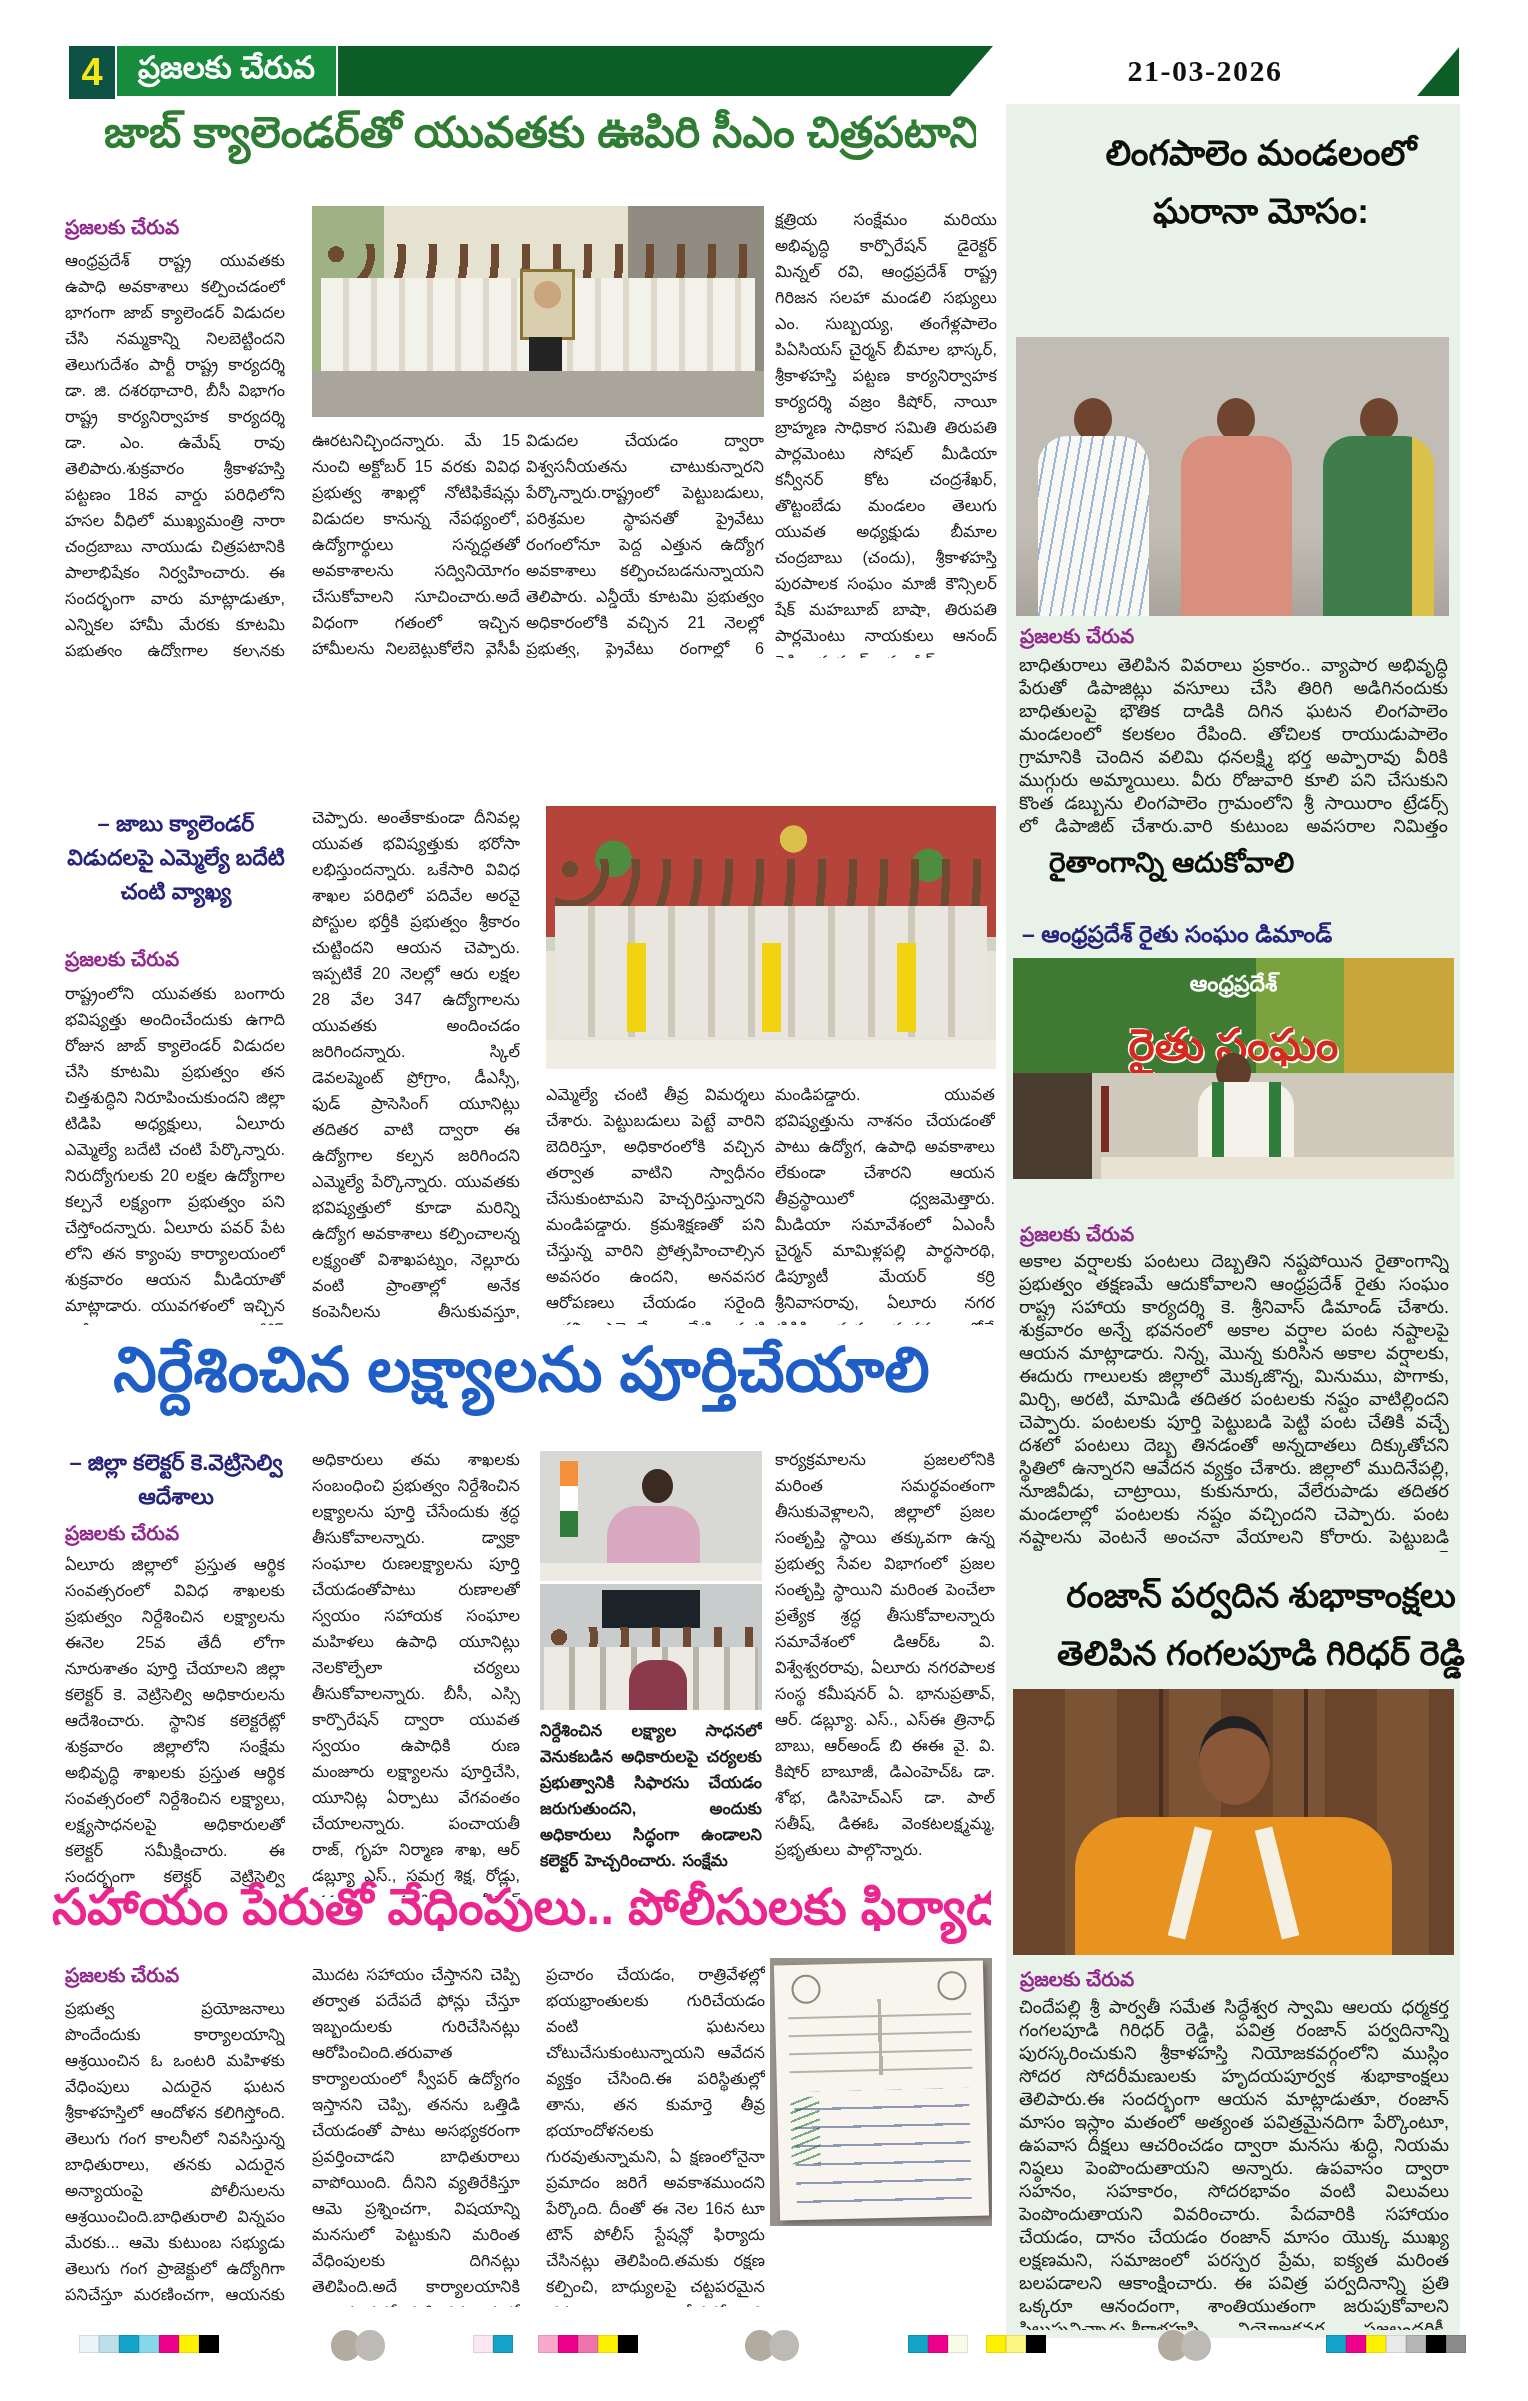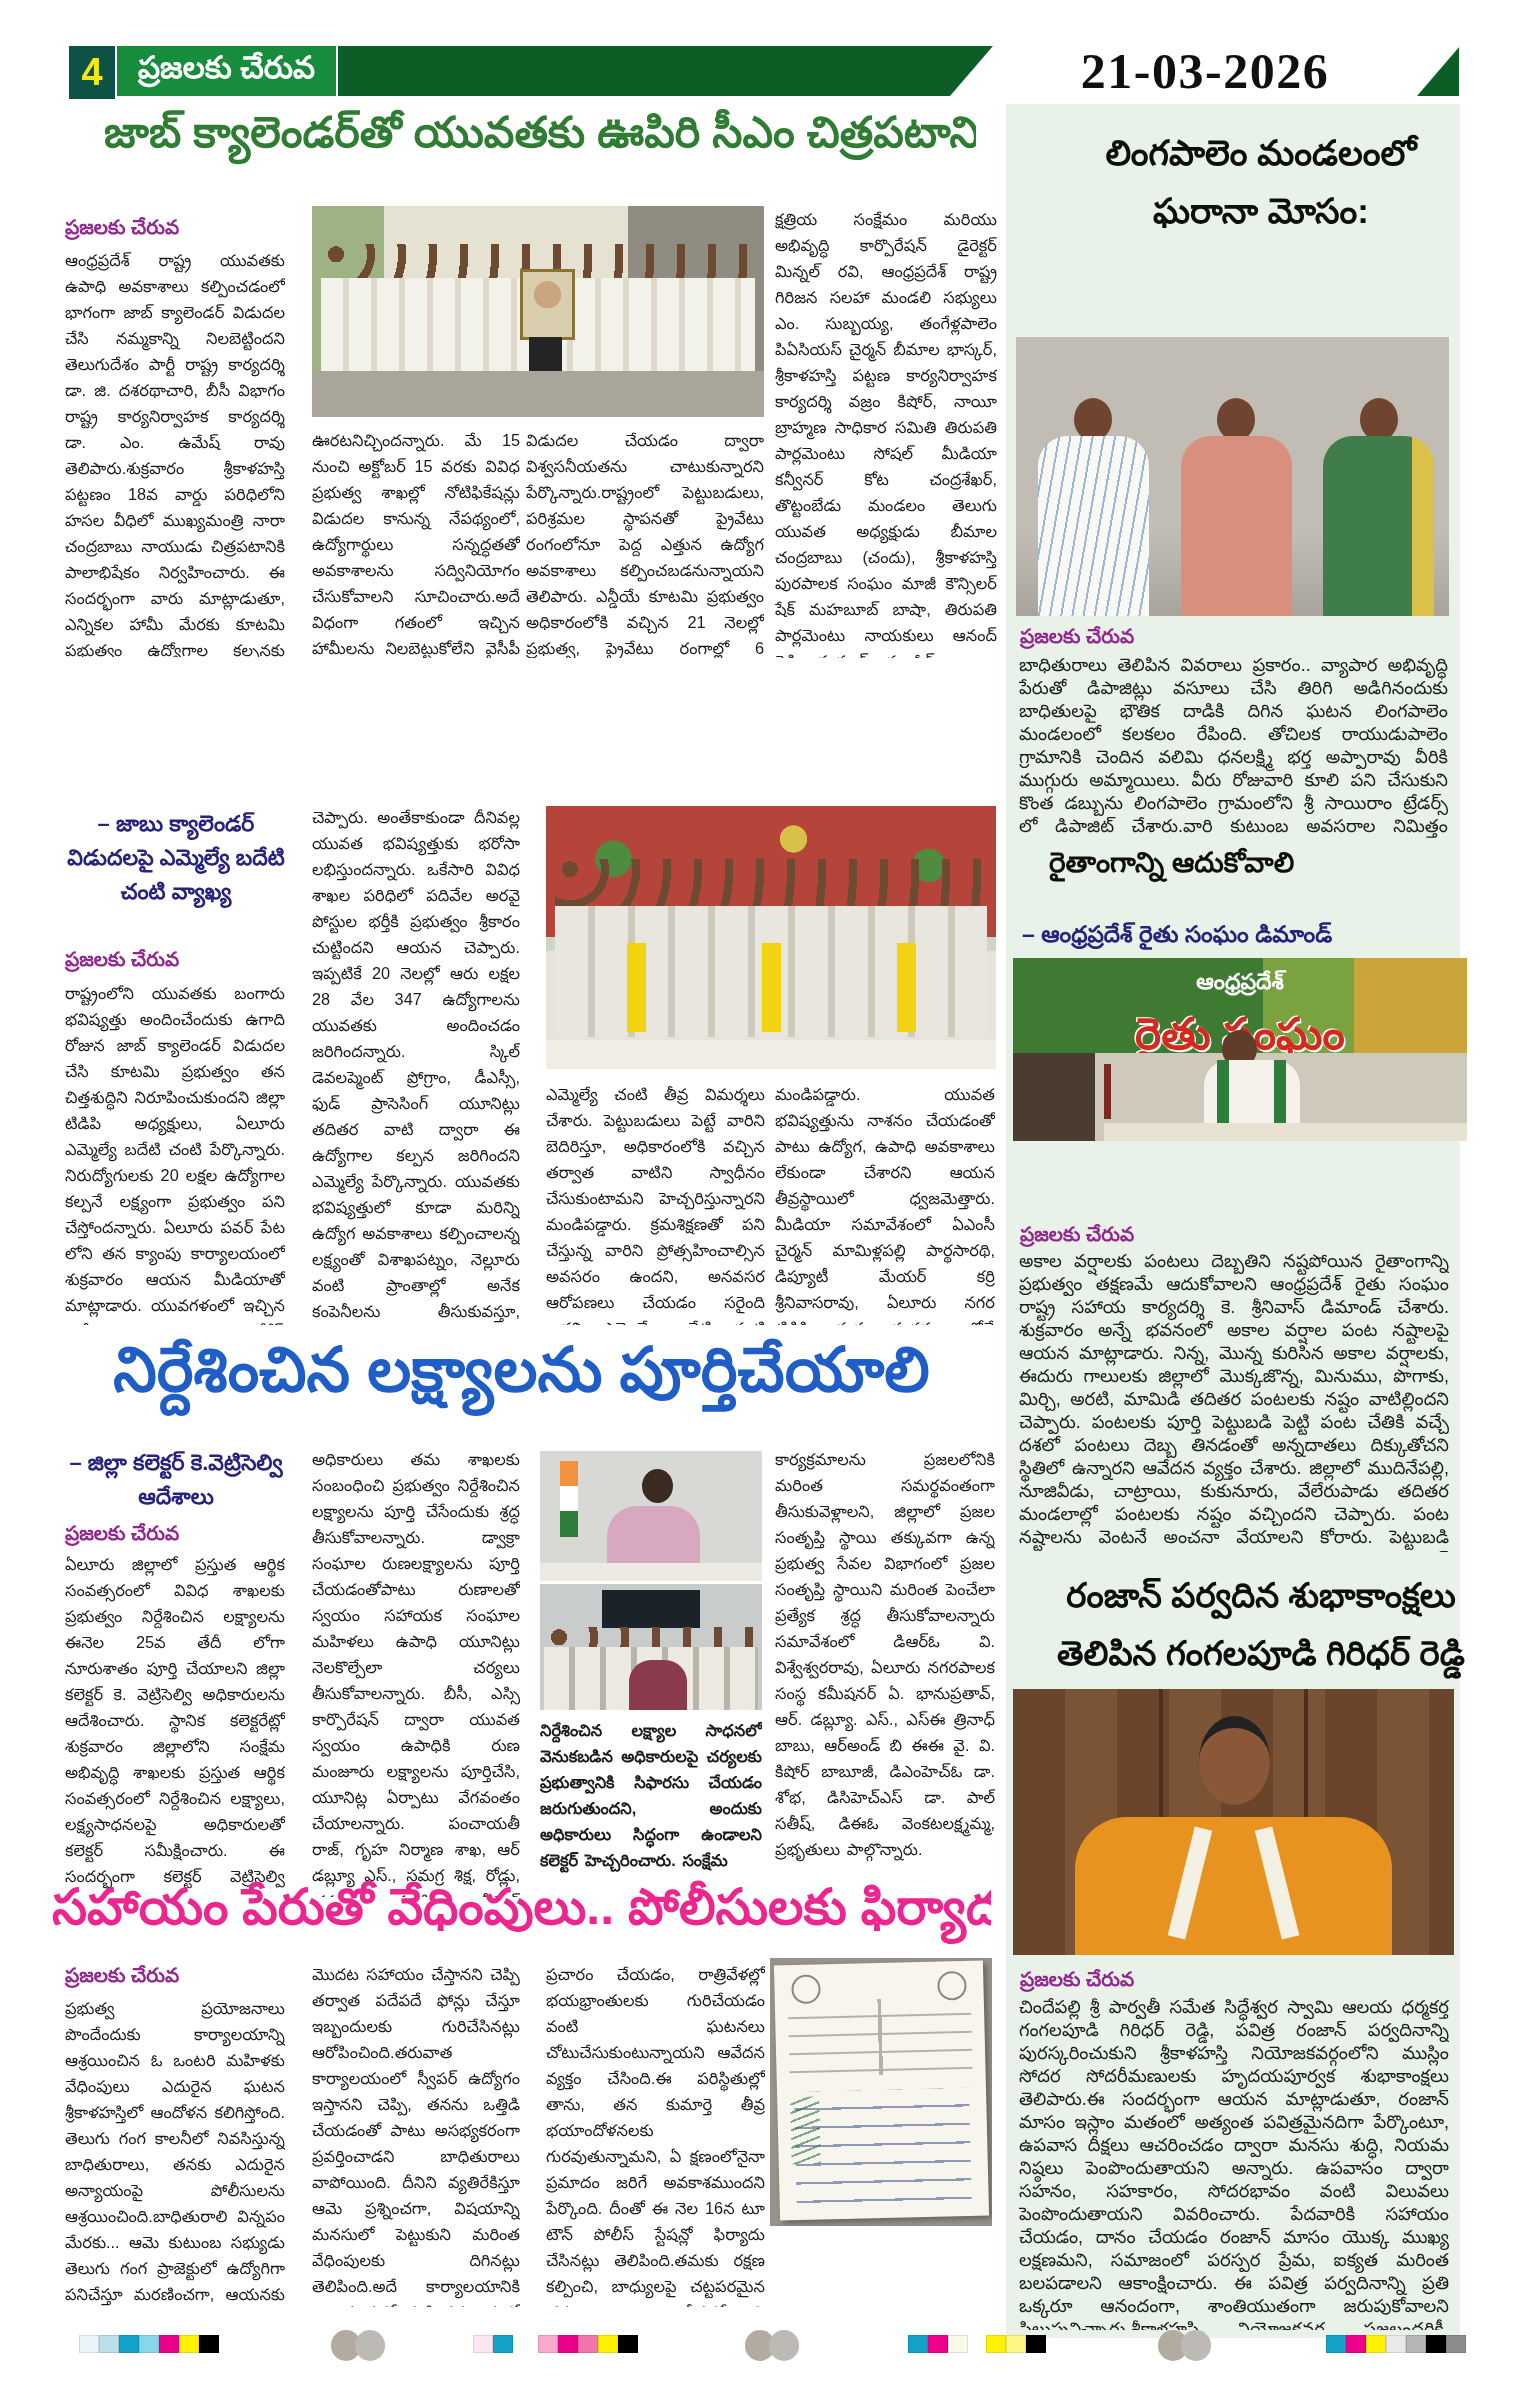--- a/index.html
+++ b/index.html
@@ -5,21 +5,21 @@
   html,body{margin:0;padding:0;background:#d8d8d8;font-family:"Liberation Sans",sans-serif;}
   .page{position:relative;width:1528px;height:2401px;background:#ffffff;margin:0 auto;overflow:hidden;}
 
   
   .pagenum-box{position:absolute;left:69px;top:46px;width:46px;height:53px;background:var(--pagenum-teal,#0e5145);display:flex;align-items:center;justify-content:center;}
   .pagenum-box span{color:var(--pagenum-yellow,#f5e616);font-size:38px;font-weight:700;}
   .nameplate-box{position:absolute;left:117px;top:46px;width:219px;height:50px;background:var(--nameplate-green,#178c3d);display:flex;align-items:center;justify-content:center;}
   .nameplate-box span{color:#ffffff;font-size:31px;font-weight:700;white-space:nowrap;}
   .head-bar{position:absolute;left:338px;top:46px;width:1121px;height:50px;background:var(--masthead-green,#0c5e26);}
   .date-plate{position:absolute;left:612px;top:0;width:510px;height:50px;background:#ffffff;clip-path:polygon(43px 0,100% 0,calc(100% - 43px) 100%,0 100%);display:flex;align-items:center;justify-content:center;}
-  .date-plate span{font-family:"Liberation Serif",serif;font-weight:700;font-size:50px;color:#101010;letter-spacing:1.5px;}
+  .date-plate span{font-family:"Liberation Serif",serif;font-weight:700;font-size:30px;color:#101010;letter-spacing:1.5px;}
 
   
   .headline{position:absolute;text-align:center;font-weight:700;white-space:nowrap;overflow:hidden;}
   .h1{color:var(--headline1,#2e7d32);font-size:43px;}
   .h2{color:var(--headline2,#ee1c24);font-size:61px;}
   .h3{color:var(--headline3,#1e5ec6);font-size:62px;}
   .h4{color:var(--headline4,#ec268f);font-size:50px;}
   .dateline{position:absolute;color:var(--dateline-purple,#93278f);font-weight:700;font-size:20px;}
   .byline{position:absolute;color:var(--byline-navy,#26247e);font-weight:700;font-size:22px;text-align:center;line-height:1.55;}
   .col{position:absolute;margin:0;font-size:16.3px;line-height:26px;text-align:justify;color:#1b1b1b;overflow:hidden;word-spacing:2.2px;}
@@ -203,21 +203,21 @@
         <i class="torso" style="background:linear-gradient(90deg,#3f7d4c 0 80%,#d9c14a 80%);"></i>
       </div>
   </div>
 
   <div class="dateline" style="left:1020px;top:625px;">ప్రజలకు చేరువ</div>
   <p class="col s-col" style="left:1019px;top:654px;width:429px;height:185px;">బాధితురాలు తెలిపిన వివరాలు ప్రకారం.. వ్యాపార అభివృద్ధి పేరుతో డిపాజిట్లు వసూలు చేసి తిరిగి అడిగినందుకు బాధితులపై భౌతిక దాడికి దిగిన ఘటన లింగపాలెం మండలంలో కలకలం రేపింది. తోచిలక రాయుడుపాలెం గ్రామానికి చెందిన వలిమి ధనలక్ష్మి భర్త అప్పారావు వీరికి ముగ్గురు అమ్మాయిలు. వీరు రోజువారి కూలి పని చేసుకుని కొంత డబ్బును లింగపాలెం గ్రామంలోని శ్రీ సాయిరాం ట్రేడర్స్ లో డిపాజిట్ చేశారు.వారి కుటుంబ అవసరాల నిమిత్తం డబ్బులు అడగగా మాపై దుర్భాషలాడి దాడిచేసిన బెతిన నాగ వెంకట మధు, అని బాధితురాలు ఆరోపిస్తున్నారు. డిపాజిట్ గా తీసుకున్న డబ్బును తిరిగి ఇప్పించాలని నాయకులు, అధికారులను బాధితురాలు కోరుతున్నారు.</p>
 
   <div class="s-head" style="left:1020px;top:847px;width:424px;font-size:28px;text-align:left;height:56px;">రైతాంగాన్ని ఆదుకోవాలి</div>
   <div class="byline" style="left:1022px;top:917px;width:414px;font-size:23px;text-align:left;">– ఆంధ్రప్రదేశ్ రైతు సంఘం డిమాండ్</div>
 
-  <div class="photo phB" style="left:1013px;top:958px;width:441px;height:183px;padding-left:13px;">
+  <div class="photo phB" style="left:1013px;top:958px;width:441px;height:221px;">
     <div class="banner"></div>
     <div class="bline1">ఆంధ్రప్రదేశ్</div>
     <div class="bline2">రైతు సంఘం</div>
     <div class="scene"></div>
     <div class="doorway"></div>
     <div class="flagpole"></div>
     <div class="headB"></div>
     <div class="manB">
         <i style="left:13.3px;"></i>
         <i style="right:13.3px;"></i>

